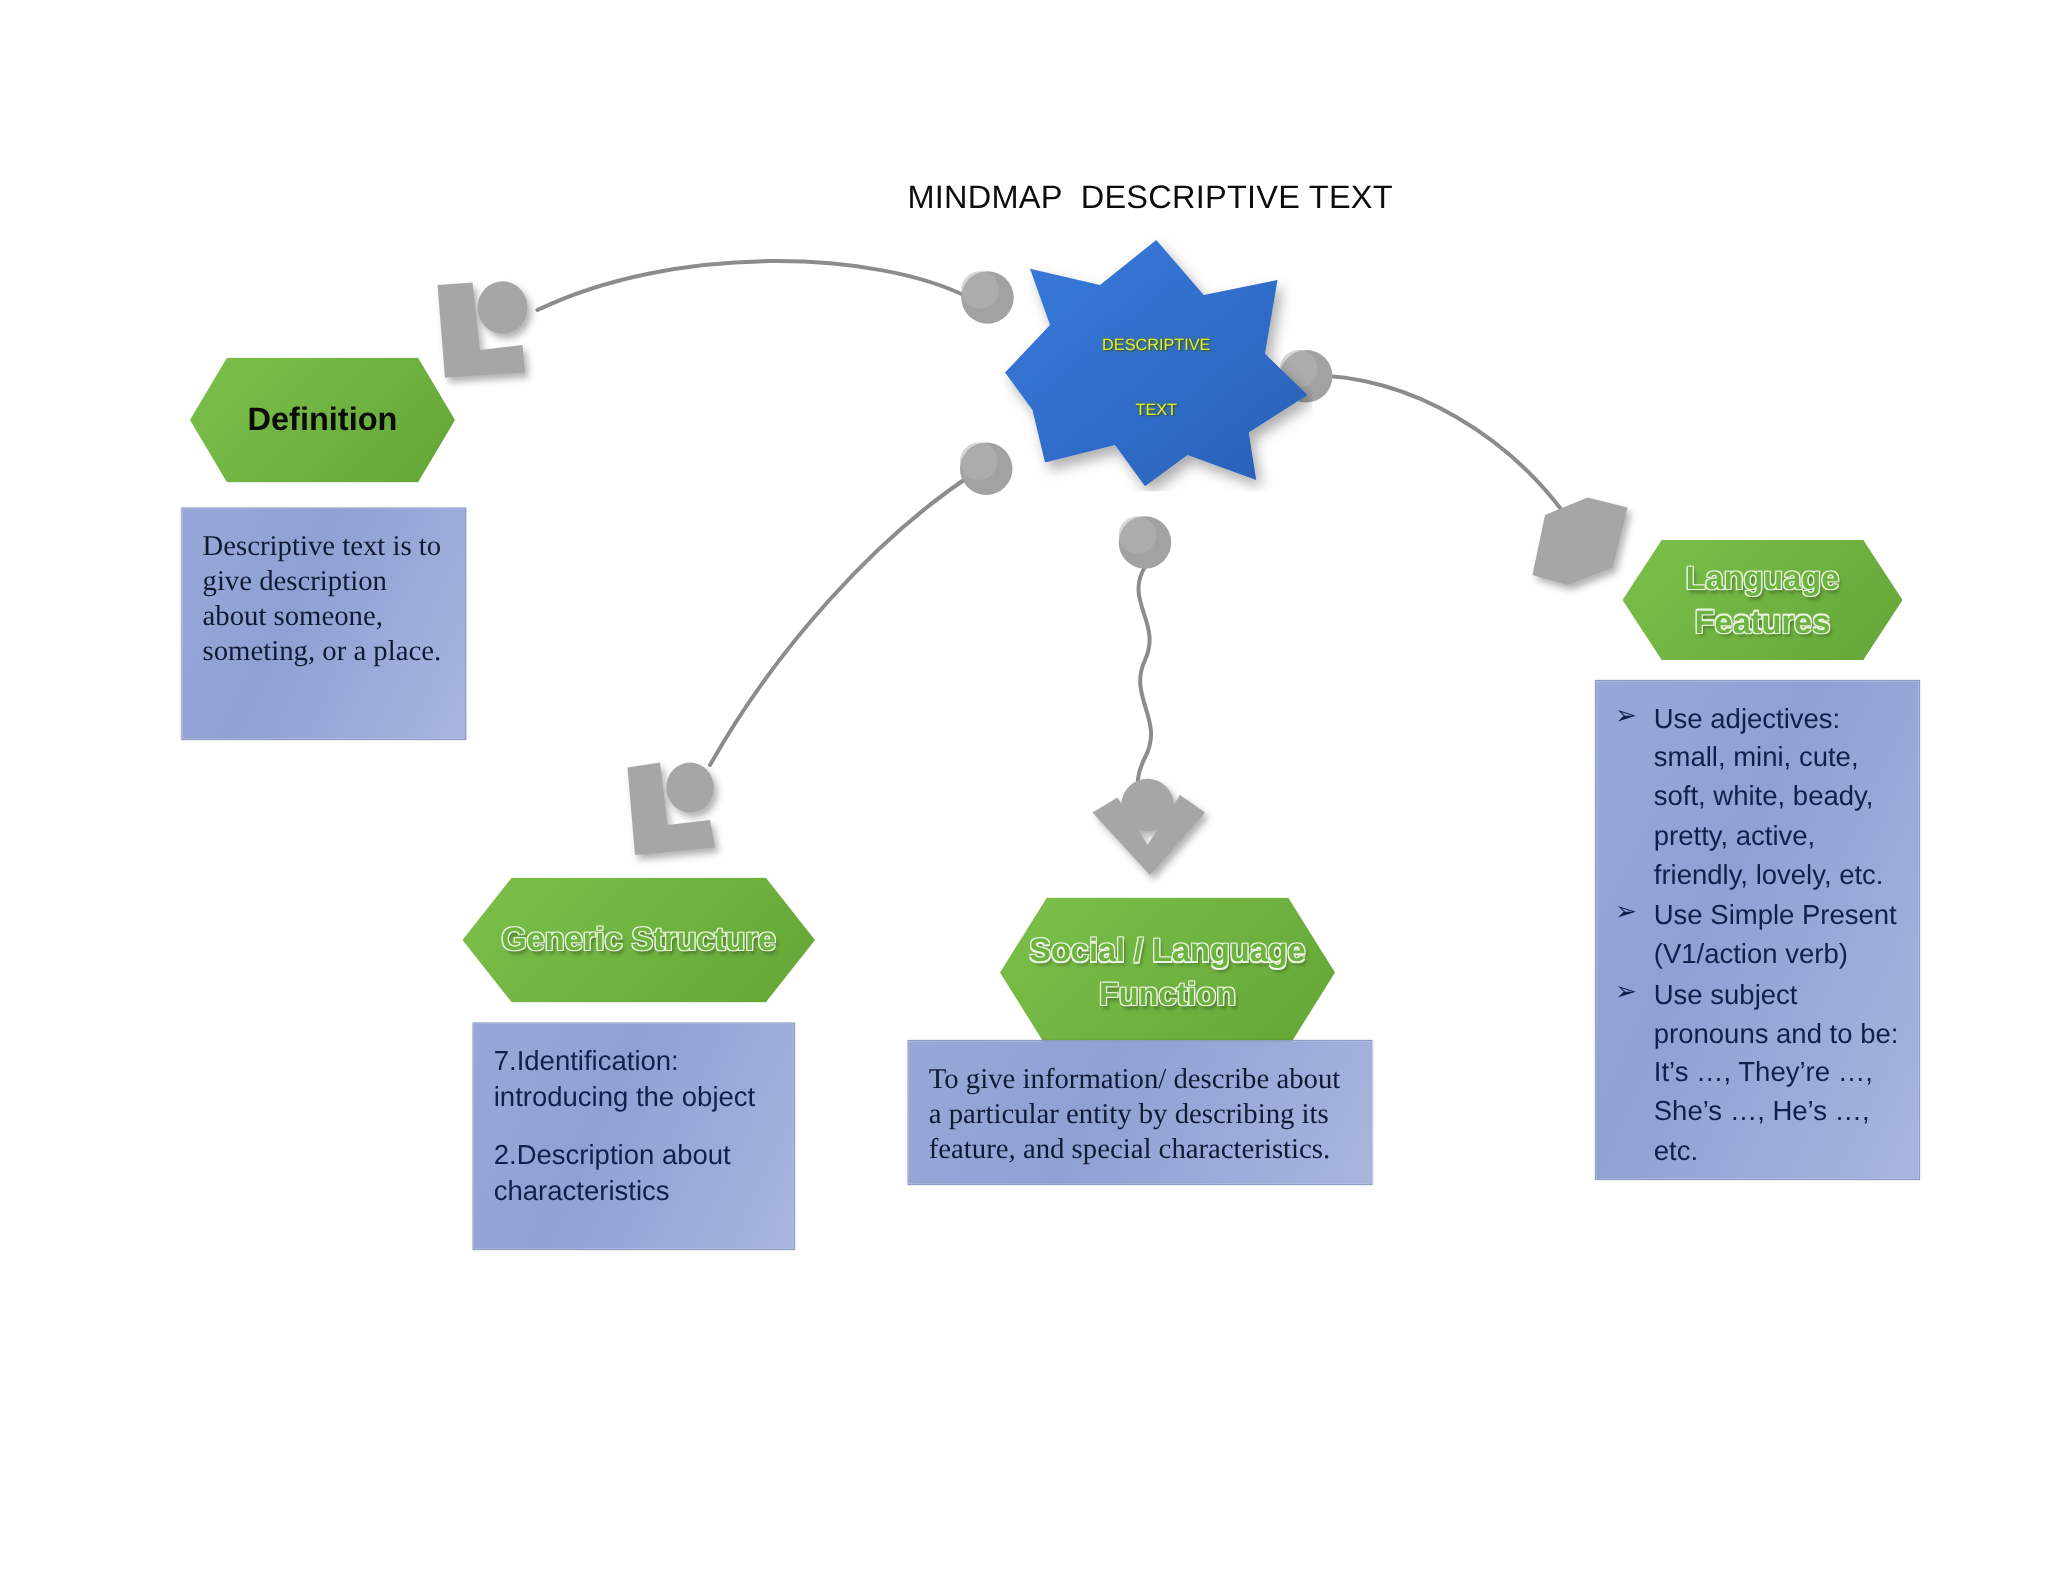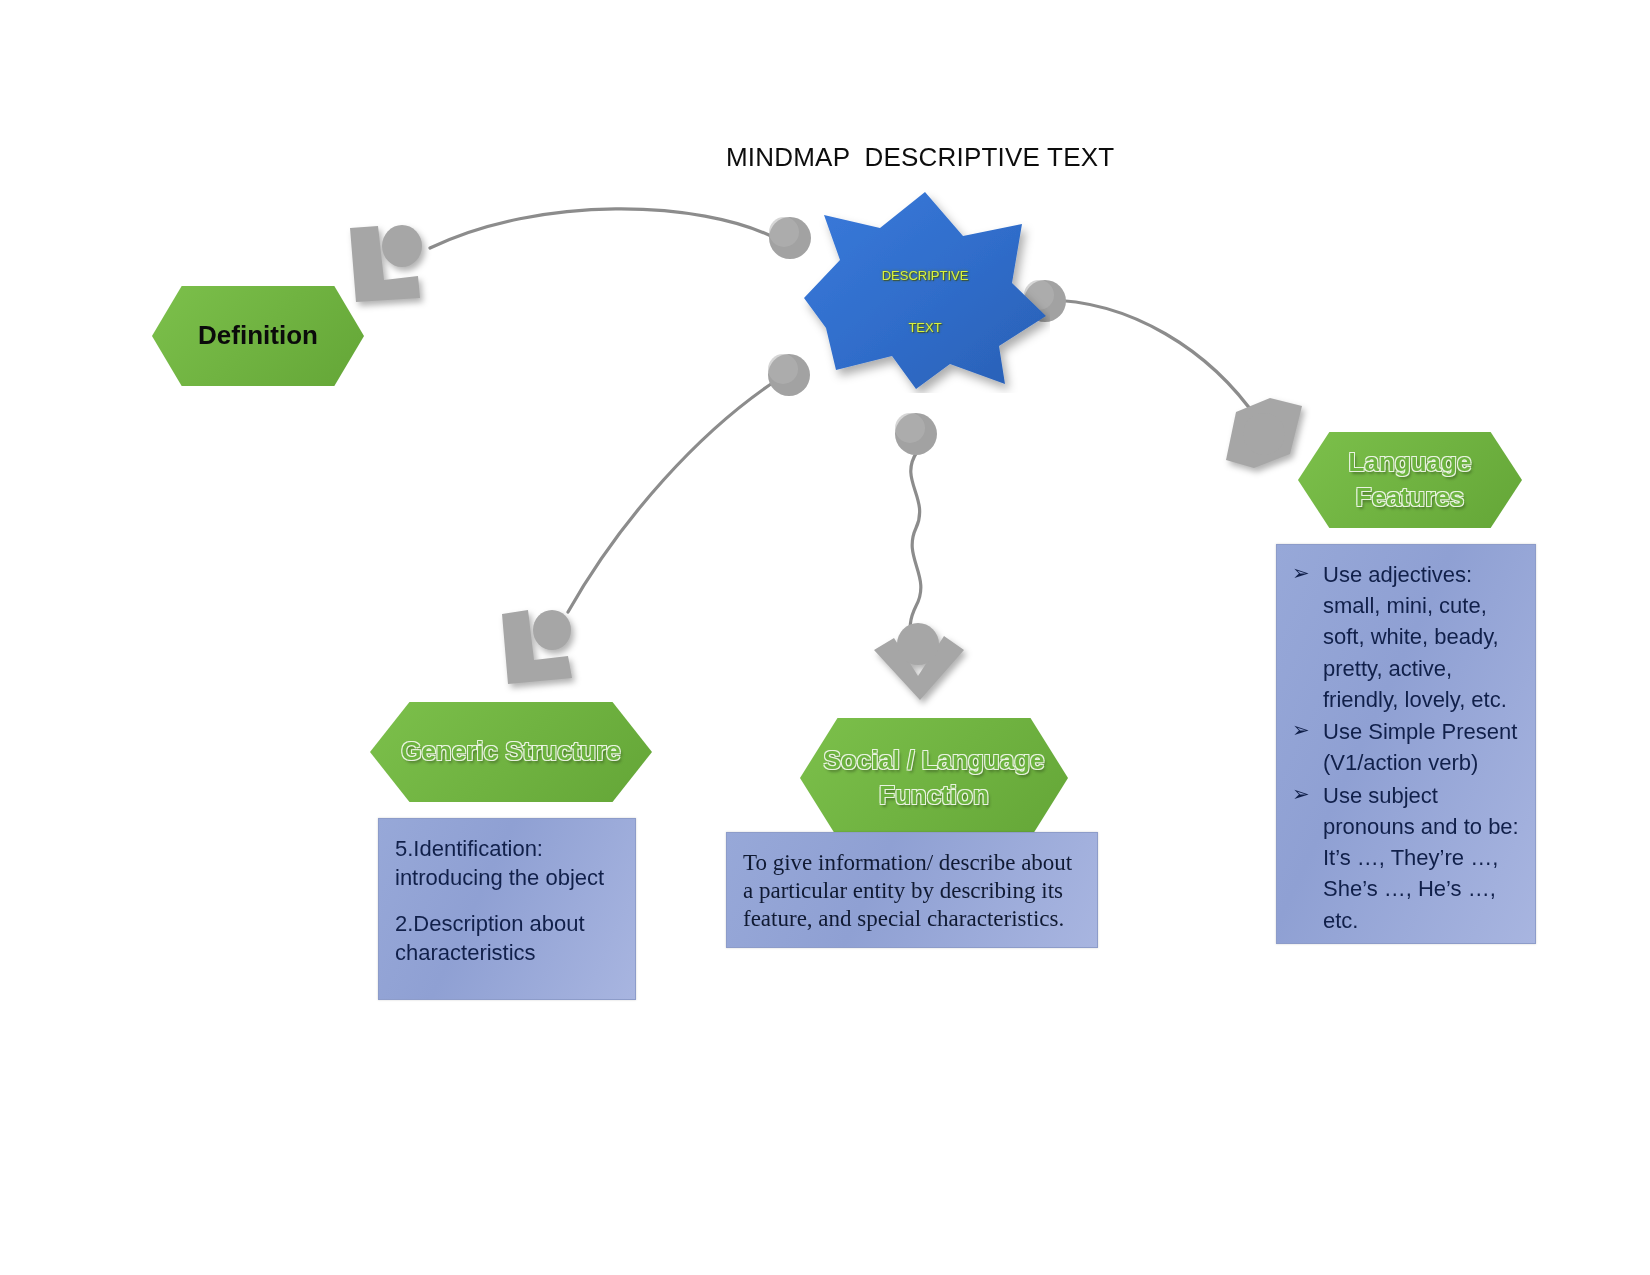--- a/index.html
+++ b/index.html
@@ -241,27 +241,32 @@
       <g fill="#a6a6a6">
         <path d="M52 2 L84 10 L72 58 L36 72 L8 64 L18 16 Z"></path>
         <ellipse cx="46" cy="38" rx="21" ry="21"></ellipse>
       </g>
     </svg>
   </div>
 
   <div class="hex solid-text" style="left:152px; top:286px; width:212px; height:100px;">
     <span class="hex-label">Definition</span>
   </div>
+  <div class="tbox" style="left:145px; top:406px; width:228px; height:186px;">
+    <div class="pad serif">
+      <p>Descriptive text is to give description about someone, someting, or a place.</p>
+    </div>
+  </div>
 
   <div class="hex outline-text" style="left:370px; top:702px; width:282px; height:100px;align-items:center;">
     <span class="hex-label">Generic Structure</span>
   </div>
   <div class="tbox" style="left:378px; top:818px; width:258px; height:182px;">
     <div class="pad sans">
-      <p>5.Identification: introducing the object</p>
+      <p>7.Identification: introducing the object</p>
       <p>2.Description about characteristics</p>
     </div>
   </div>
 
   <div class="hex outline-text" style="left:800px; top:718px; width:268px; height:120px;">
     <span class="hex-label">
       <span>Social / Language</span><br>
       <span>Function</span>
     </span>
   </div>

